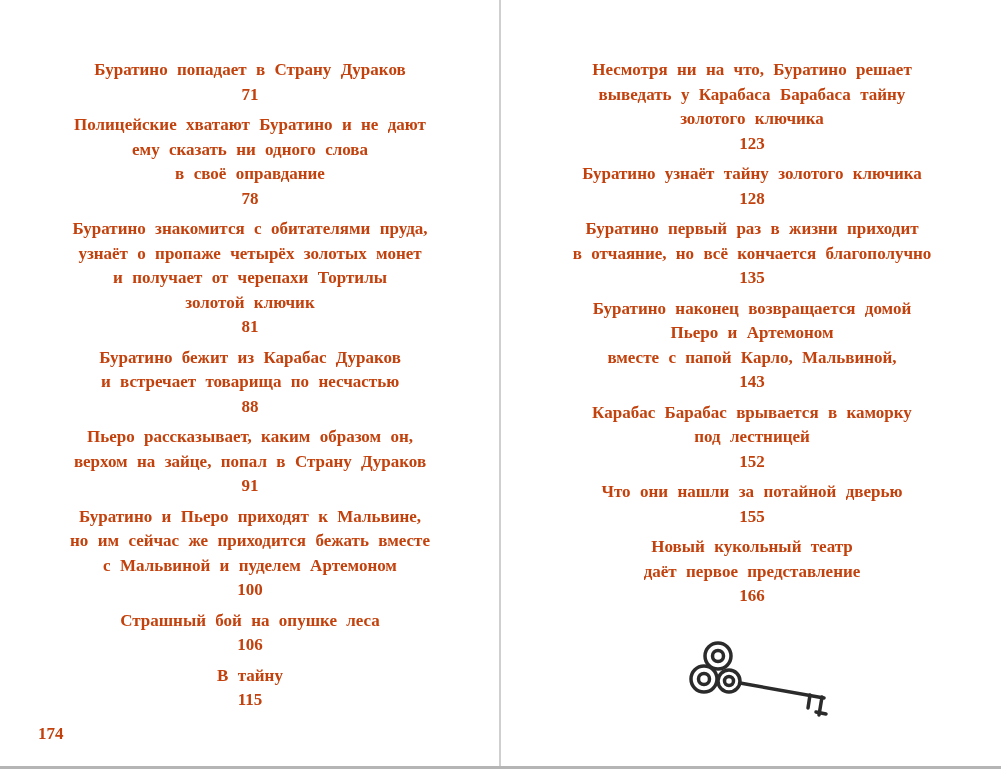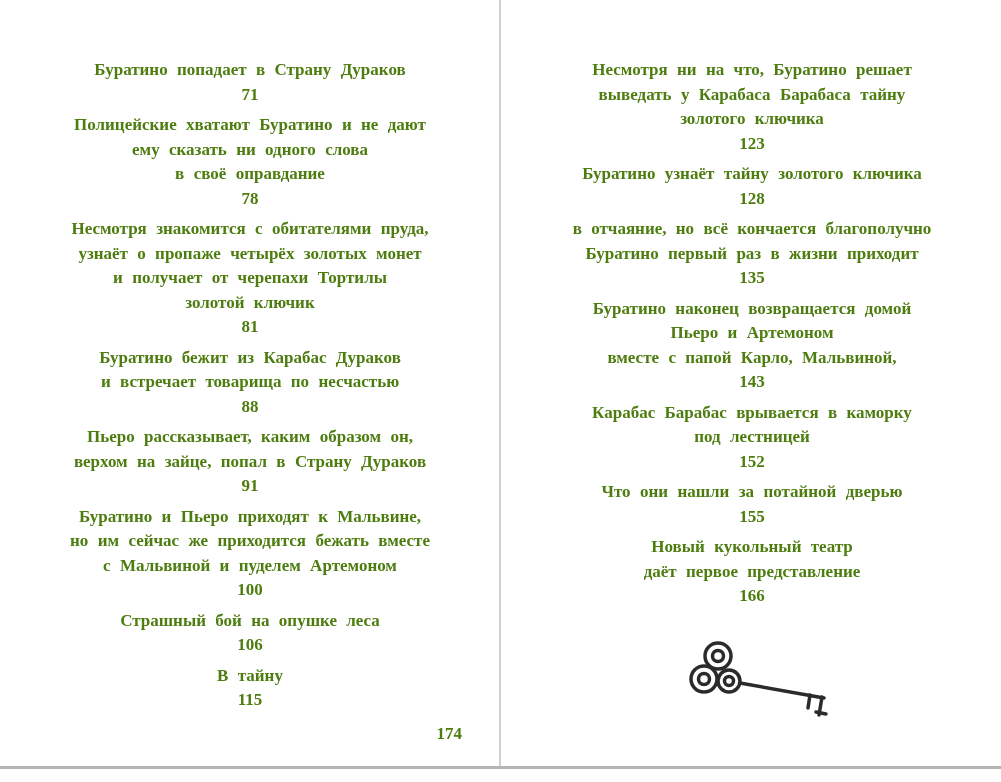--- a/index.html
+++ b/index.html
@@ -3,21 +3,21 @@
 <meta charset="utf-8">
 <style>
   html, body { margin: 0; padding: 0; background: #ffffff; }
   .spread {
     position: relative;
     width: 1001px;
     height: 782px;
     background: #ffffff;
     overflow: hidden;
     font-family: "Liberation Serif", "DejaVu Serif", serif;
-    color: #4d7c0f;
+    color: #c2410c;
   }
   .center-divider {
     position: absolute;
     left: 499px;
     top: 0;
     width: 2px;
     height: 766px;
     background: #cfcfcf;
   }
   .bottom-edge {
@@ -44,21 +44,21 @@
   .entry-line { line-height: 24.5px; }
   .entry-page {
     line-height: 24.5px;
     word-spacing: normal;
   }
   .folio {
     position: absolute;
     left: 38px;
     width: 424px;
     top: 724px;
-    text-align: right;
+    text-align: left;
     font-weight: bold;
     font-size: 17px;
   }
   .vignette {
     position: absolute;
     left: 684px;
     top: 632px;
     width: 160px;
     height: 95px;
   }
@@ -76,21 +76,21 @@
         <div class="entry-line">Буратино попадает в Страну Дураков</div>
         <div class="entry-page">71</div>
       </div>
       <div class="entry">
         <div class="entry-line">Полицейские хватают Буратино и не дают</div>
         <div class="entry-line">ему сказать ни одного слова</div>
         <div class="entry-line">в своё оправдание</div>
         <div class="entry-page">78</div>
       </div>
       <div class="entry">
-        <div class="entry-line">Несмотря знакомится с обитателями пруда,</div>
+        <div class="entry-line">Буратино знакомится с обитателями пруда,</div>
         <div class="entry-line">узнаёт о пропаже четырёх золотых монет</div>
         <div class="entry-line">и получает от черепахи Тортилы</div>
         <div class="entry-line">золотой ключик</div>
         <div class="entry-page">81</div>
       </div>
       <div class="entry">
         <div class="entry-line">Буратино бежит из Карабас Дураков</div>
         <div class="entry-line">и встречает товарища по несчастью</div>
         <div class="entry-page">88</div>
       </div>
@@ -120,22 +120,22 @@
         <div class="entry-line">Несмотря ни на что, Буратино решает</div>
         <div class="entry-line">выведать у Карабаса Барабаса тайну</div>
         <div class="entry-line">золотого ключика</div>
         <div class="entry-page">123</div>
       </div>
       <div class="entry">
         <div class="entry-line">Буратино узнаёт тайну золотого ключика</div>
         <div class="entry-page">128</div>
       </div>
       <div class="entry">
+        <div class="entry-line">Буратино первый раз в жизни приходит</div>
         <div class="entry-line">в отчаяние, но всё кончается благополучно</div>
-        <div class="entry-line">Буратино первый раз в жизни приходит</div>
         <div class="entry-page">135</div>
       </div>
       <div class="entry">
         <div class="entry-line">Буратино наконец возвращается домой</div>
         <div class="entry-line">Пьеро и Артемоном</div>
         <div class="entry-line">вместе с папой Карло, Мальвиной,</div>
         <div class="entry-page">143</div>
       </div>
       <div class="entry">
         <div class="entry-line">Карабас Барабас врывается в каморку</div>

